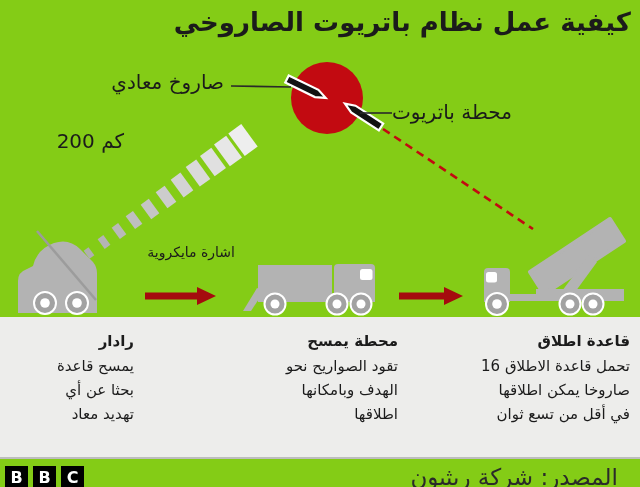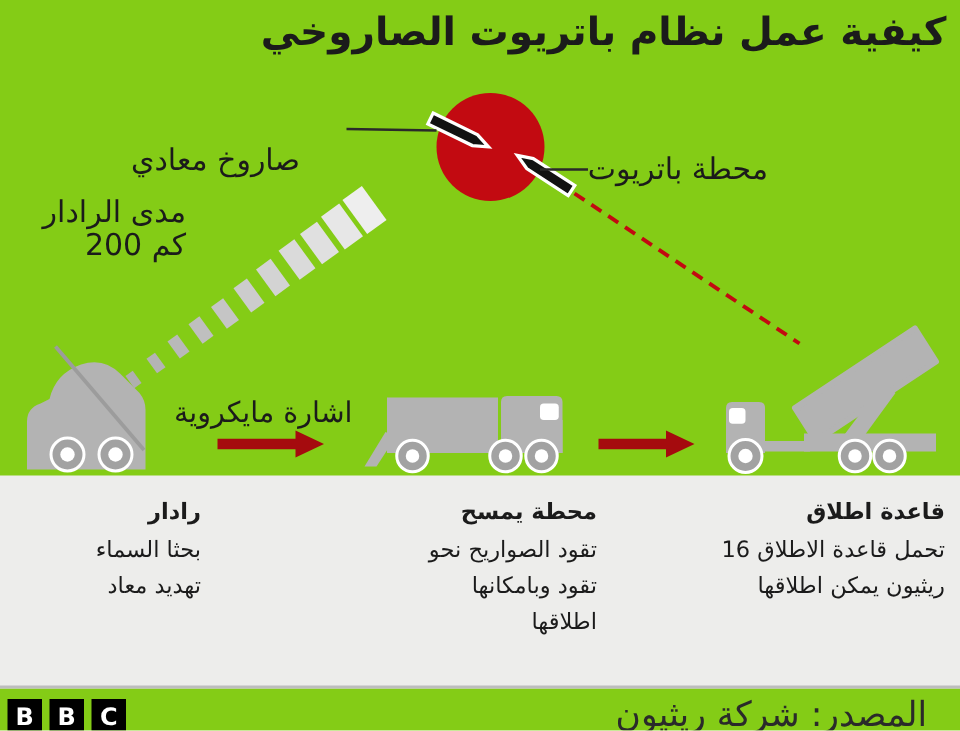--- a/index.html
+++ b/index.html
@@ -2,25 +2,25 @@
 <html lang="ar"><head>
 <meta charset="utf-8">
 <style>
   html,body{margin:0;padding:0;background:#fff;}
   .canvas{position:relative;width:640px;height:487px;background:#84cc16;overflow:hidden;
           font-family:"DejaVu Sans",sans-serif;color:#1b1b1b;}
   .abs{position:absolute;}
   .rtl{direction:rtl;text-align:right;}
   .title{top:7px;right:9px;font-size:26px;font-weight:700;letter-spacing:-0.5px;}
   .lbl{font-size:20px;white-space:nowrap;}
-  .lbl-enemy{top:70px;right:440px;margin-top:24px;}
+  .lbl-enemy{top:70px;right:416px;}
   .lbl-patriot{top:100px;right:128px;}
   .radar-range{top:130px;right:516px;font-size:20px;line-height:22px;text-align:right;}
   .radar-range .num{direction:ltr;unicode-bidi:embed;}
-  .signal{top:264px;right:405px;font-size:19px;margin-left:32px;}
+  .signal{top:244px;right:405px;font-size:14px;margin-left:32px;}
   .panel{top:317px;left:0;width:640px;height:140px;background:#ededeb;border-bottom:2px solid #bdbdbd;}
   .col{top:329px;font-size:15px;line-height:24px;}
   .col .h{font-weight:700;margin-bottom:1px;}
   .col1{right:506px;}
   .col2{right:242px;}
   .col3{right:10px;}
   .footer-logo{left:5px;top:466px;display:flex;gap:5px;}
   .bbc-box{width:23px;height:23px;background:#000;color:#fff;font-weight:700;font-size:16px;
            display:flex;align-items:center;justify-content:center;}
   .source{top:464px;right:22px;font-size:23px;color:#2a2a2a;}
@@ -107,43 +107,44 @@
   </svg>
 
   <div class="abs panel"></div>
 
   <div class="abs title rtl">كيفية عمل نظام باتريوت الصاروخي</div>
 
   <div class="abs lbl rtl lbl-enemy">صاروخ معادي</div>
   <div class="abs lbl rtl lbl-patriot">محطة باتريوت</div>
 
   <div class="abs radar-range">
-    <div class="rtl">مدى الرادار</div>
     <div class="num">200 كم</div>
   </div>
 
   <div class="abs lbl rtl signal">اشارة مايكروية</div>
 
   <div class="abs col col1 rtl">
     <div class="h">رادار</div>
-    <div>بحثا السماء</div>
+    <div>يمسح قاعدة</div>
+    <div>بحثا عن أي</div>
     <div>تهديد معاد</div>
   </div>
 
   <div class="abs col col2 rtl">
     <div class="h">محطة يمسح</div>
     <div>تقود الصواريح نحو</div>
-    <div>تقود وبامكانها</div>
+    <div>الهدف وبامكانها</div>
     <div>اطلاقها</div>
   </div>
 
   <div class="abs col col3 rtl">
     <div class="h">قاعدة اطلاق</div>
     <div>تحمل قاعدة الاطلاق 16</div>
-    <div>ريثيون يمكن اطلاقها</div>
+    <div>صاروخا يمكن اطلاقها</div>
+    <div>في أقل من تسع ثوان</div>
   </div>
 
   <div class="abs footer-logo">
     <div class="bbc-box">B</div>
     <div class="bbc-box">B</div>
     <div class="bbc-box">C</div>
   </div>
   <div class="abs source rtl">المصدر: شركة ريثيون</div>
 
 </div>

